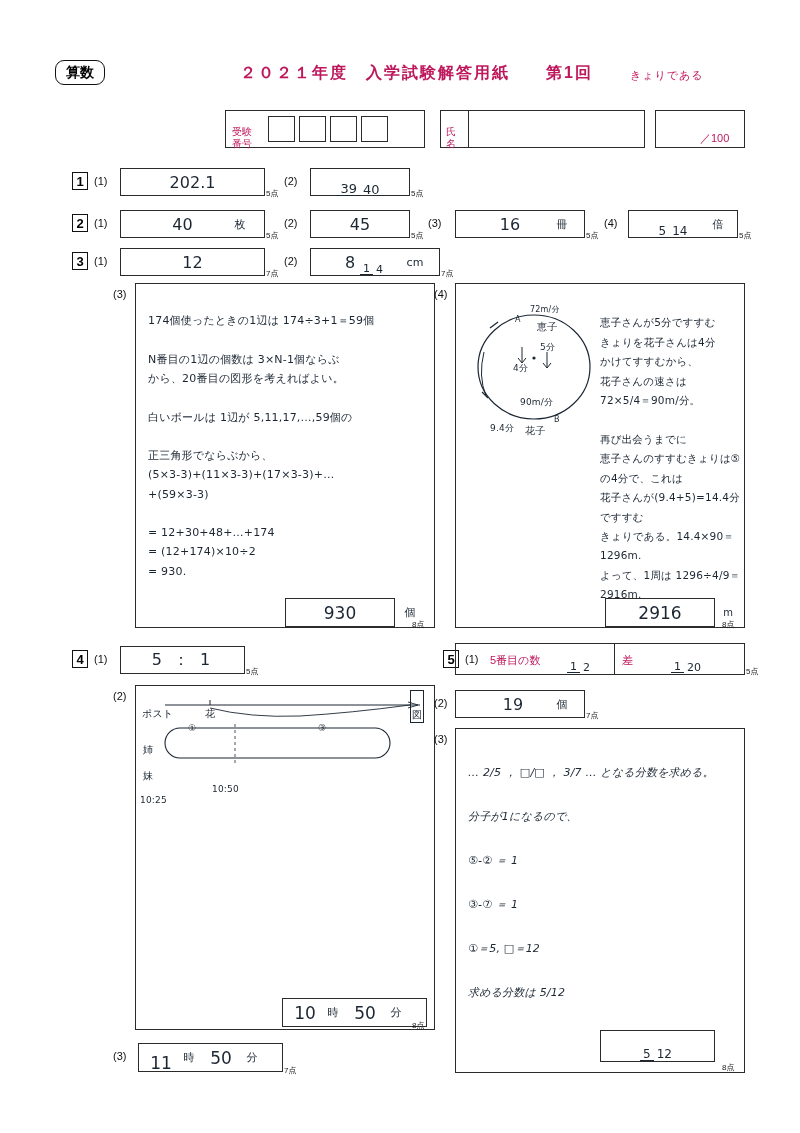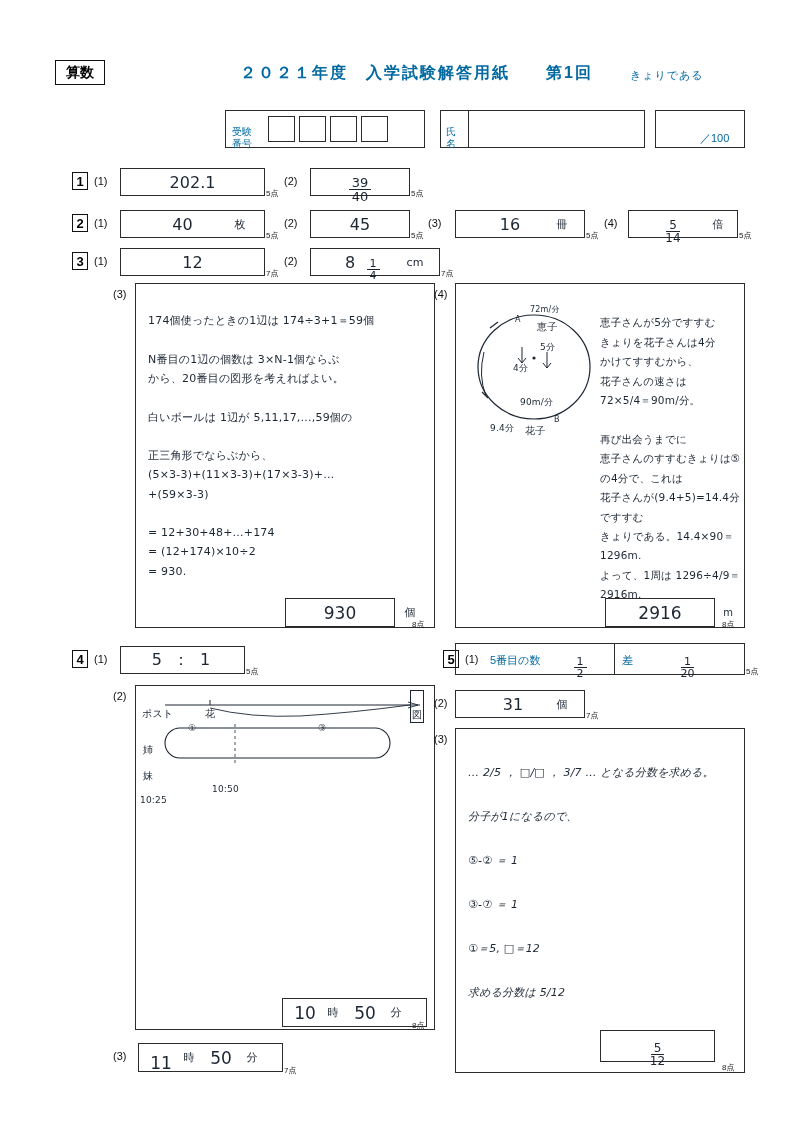--- a/index.html
+++ b/index.html
@@ -6,40 +6,40 @@
   body{font-family:"Liberation Sans", sans-serif;}
   #page{
     position:relative;
     width:800px;height:1133px;
     background:#ffffff;
     overflow:hidden;
   }
   .print{font-family:"Liberation Sans", sans-serif;color:#111;}
 
   .box{position:absolute;border:1px solid #2b2b2b;box-sizing:border-box;}
-  .lbl{position:absolute;color:#0369a1;}
+  .lbl{position:absolute;color:#be185d;}
   .ans{position:absolute;display:flex;align-items:center;justify-content:center;
        font-family:"DejaVu Sans", sans-serif;color:#1b2633;}
   .pts{position:absolute;font-size:8px;color:#222;font-family:"Liberation Sans",sans-serif;}
   .qnum{position:absolute;border:1.3px solid #111;box-sizing:border-box;display:flex;
         align-items:center;justify-content:center;font-weight:bold;font-size:13px;background:#fff;}
   .sub{position:absolute;font-size:11px;color:#111;}
-  .frac{display:inline-flex;flex-direction:column;align-items:center;line-height:1.0;margin-top:16px;}
+  .frac{display:inline-flex;flex-direction:row;align-items:center;line-height:1.0;margin-top:16px;}
   .frac .num{border-bottom:1px solid #1b2633;padding:0 3px;}
   .frac .den{padding:0 3px;}
   .hwtext{position:absolute;font-family:"DejaVu Sans",sans-serif;color:#1b2633;
           font-size:12px;line-height:1.55;white-space:pre-line;letter-spacing:0.2px;}
   .thin{position:absolute;background:#2b2b2b;}
 </style>
 </head>
 <body>
 
 <div id="page">
 
-  <div class="qnum" style="left:55px;top:60px;width:50px;height:25px;font-size:14px;">
+  <div class="qnum" style="left:55px;top:60px;width:50px;height:25px;font-size:14px;border-radius:9px;">
     <span>算数</span>
   </div>
 
   <div class="lbl print" style="left:240px;top:63px;font-size:16px;letter-spacing:2px;font-weight:bold;">
     <span>２０２１年度　入学試験解答用紙　　第1回</span>
   </div>
 
   <div class="lbl print" style="left:630px;top:68px;font-size:11px;letter-spacing:1px;">
     <span>きょりである</span>
   </div>
@@ -398,21 +398,21 @@
   </div>
   <div class="pts" style="left:746px;top:666px;">
     <span>5点</span>
   </div>
 
   <div class="sub print" style="left:434px;top:697px;">
     <span>(2)</span>
   </div>
   <div class="box" style="left:455px;top:690px;width:130px;height:28px;"></div>
   <div class="ans" style="left:448px;top:690px;width:130px;height:28px;font-size:16px;">
-    <span>31</span>
+    <span>19</span>
   </div>
   <div class="ans print" style="left:548px;top:692px;width:28px;height:24px;font-size:11px;">
     <span>個</span>
   </div>
   <div class="pts" style="left:586px;top:710px;">
     <span>7点</span>
   </div>
 
   <div class="box" style="left:455px;top:728px;width:290px;height:345px;"></div>
   <div class="sub print" style="left:434px;top:733px;">

